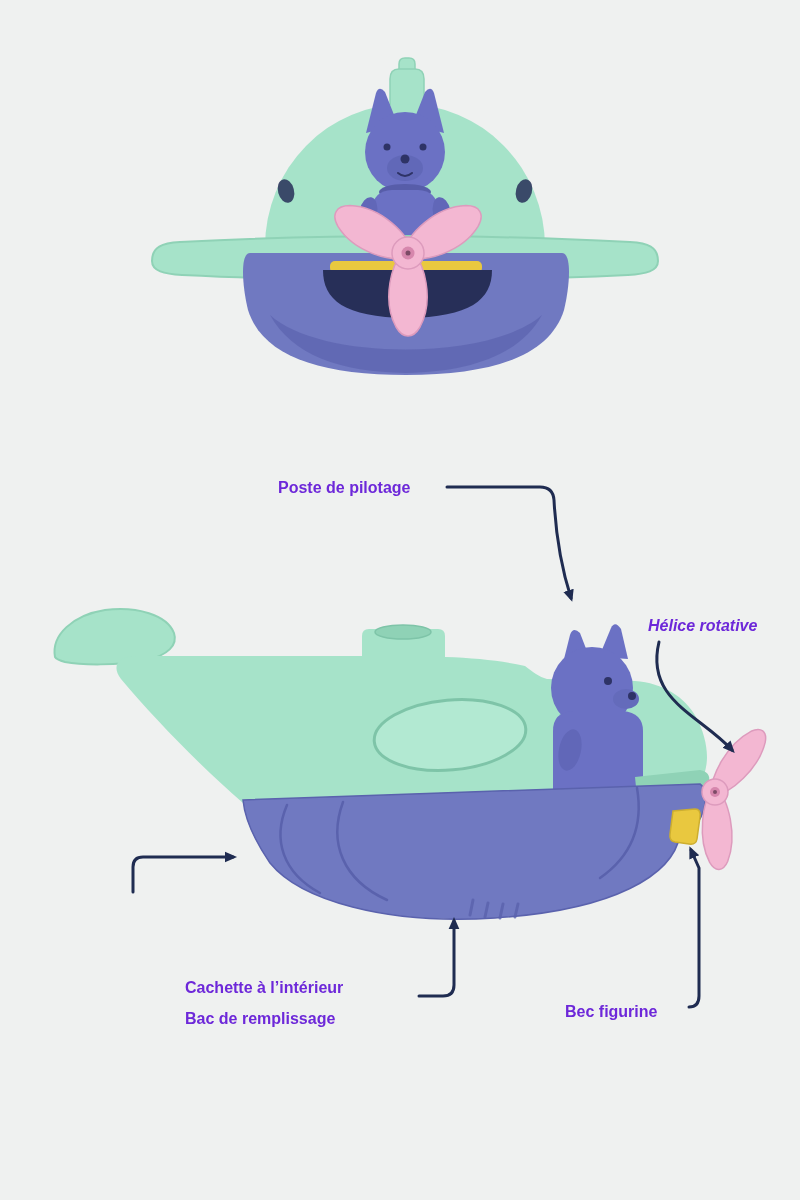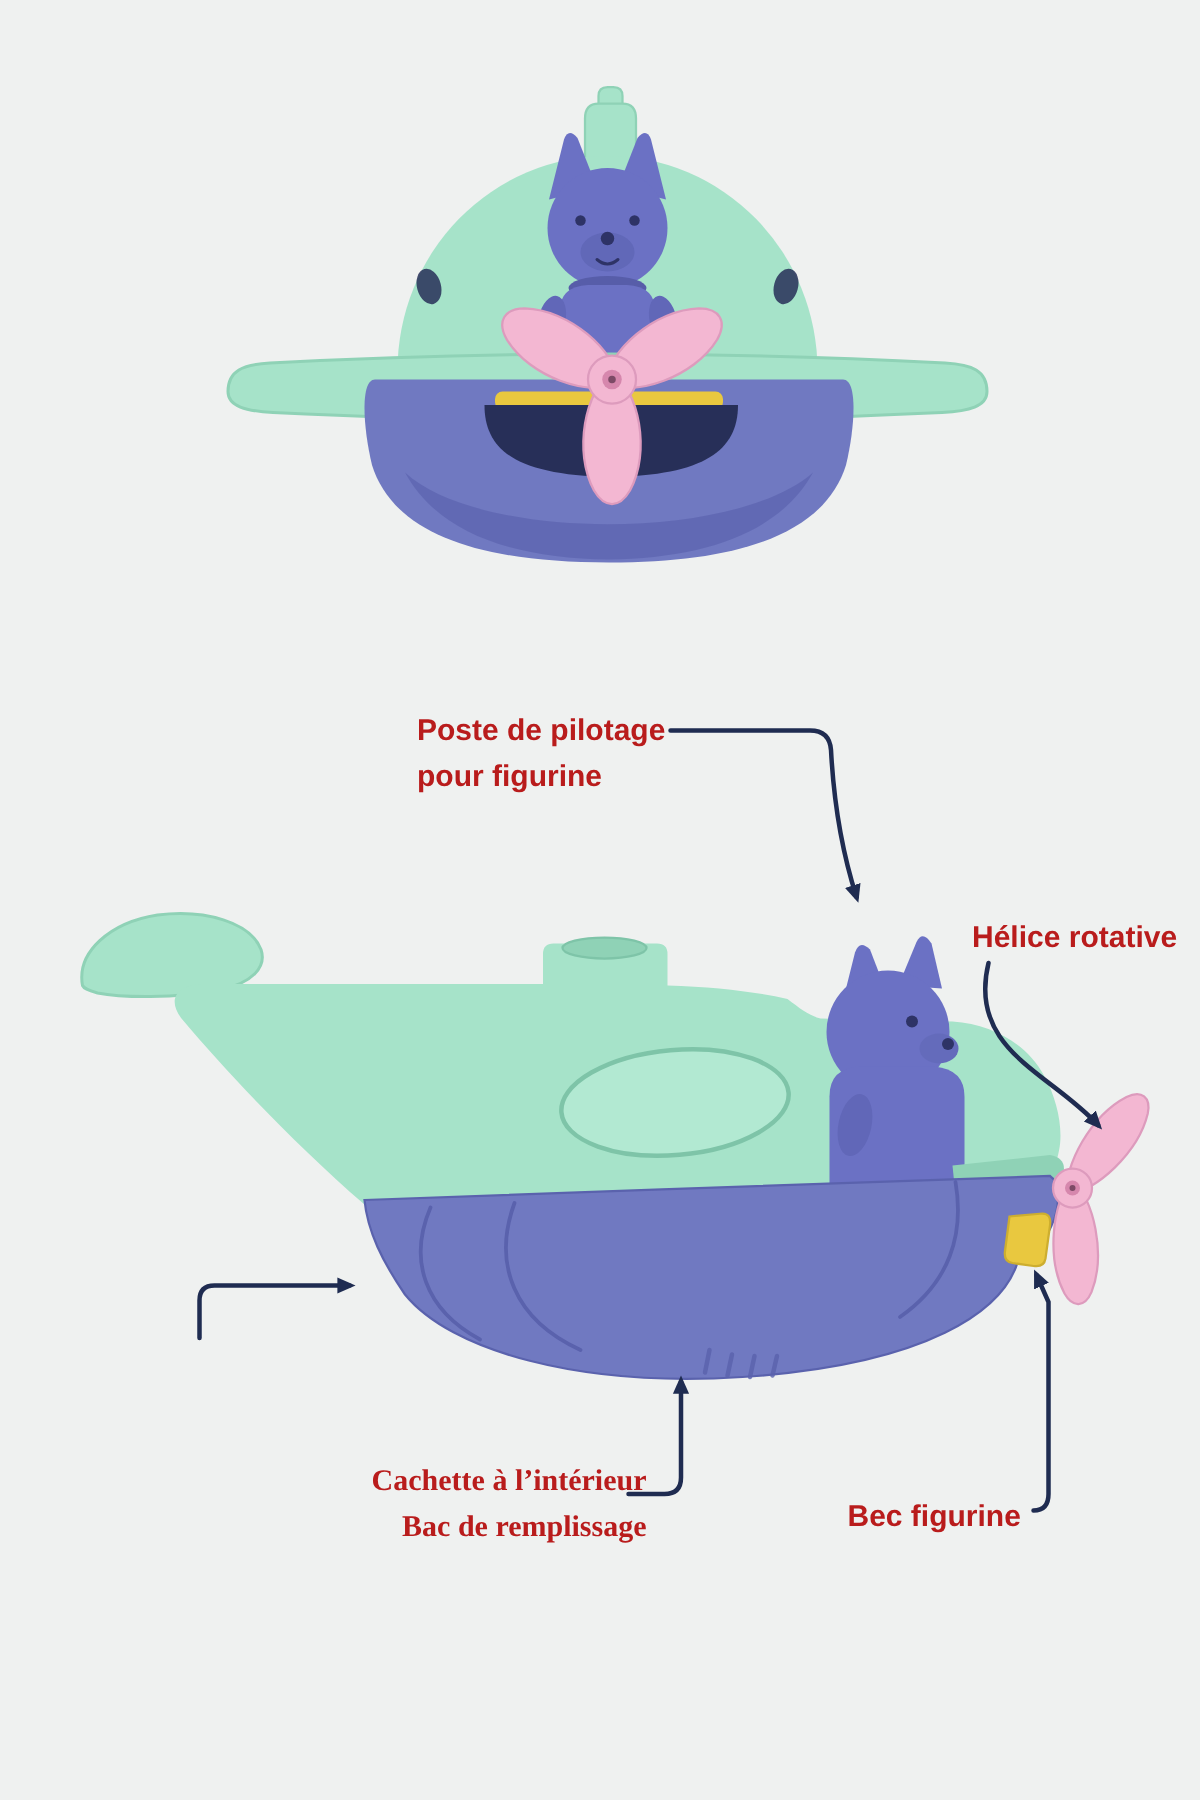--- a/index.html
+++ b/index.html
@@ -11,30 +11,30 @@
     overflow:hidden;
     font-family:"Liberation Sans", sans-serif;
   }
   .illustration { position:absolute; }
   .illustration svg { display:block; width:100%; height:100%; }
   .front-view { left:140px; top:55px;  width:530px; height:330px; }
   .side-view  { left:25px;  top:595px; width:750px; height:345px; }
   .connectors { position:absolute; left:0; top:0; width:800px; height:1200px; pointer-events:none; }
   .label {
     position:absolute;
-    color:#b91c1c;
+    color:#6d28d9;
     font-weight:700;
-    font-size:20px;
+    font-size:16px;
     line-height:31px;
     white-space:nowrap;
   }
   .label-cockpit   { left:278px; top:472px; }
-  .label-propeller { left:648px; top:610px; }
+  .label-propeller { left:648px; top:610px;font-style:italic; }
   .label-float     { left:35px;  top:897px; }
-  .label-hideout   { left:185px; top:972px; width:246px; text-align:right;font-family:Liberation Serif, serif; }
+  .label-hideout   { left:185px; top:972px; width:246px; text-align:left; }
   .label-spout     { left:565px; top:996px; }
 </style>
 </head>
 <body>
 
 <div class="canvas">
 
   <div class="illustration front-view">
     <svg viewBox="0 0 530 330">
 
@@ -149,21 +149,20 @@
       <path d="M447,487 H540 Q553,487 554,500 C556,538 562,570 571,598" marker-end="url(#arrow)"></path>
       <path d="M659,642 C645,700 700,715 732,750" marker-end="url(#arrow)"></path>
       <path d="M133,892 V867 Q133,857 143,857 H233" marker-end="url(#arrow)"></path>
       <path d="M419,996 H443 Q454,996 454,985 V921" marker-end="url(#arrow)"></path>
       <path d="M689,1007 Q699,1007 699,996 V868 L691,850" marker-end="url(#arrow)"></path>
     </g>
   </svg>
 
   <div class="label label-cockpit">
     <div>Poste de pilotage</div>
-    <div>pour figurine</div>
   </div>
 
   <div class="label label-propeller">Hélice rotative</div>
 
 
   <div class="label label-hideout">
     <div>Cachette à l’intérieur</div>
     <div>Bac de remplissage</div>
   </div>
 

